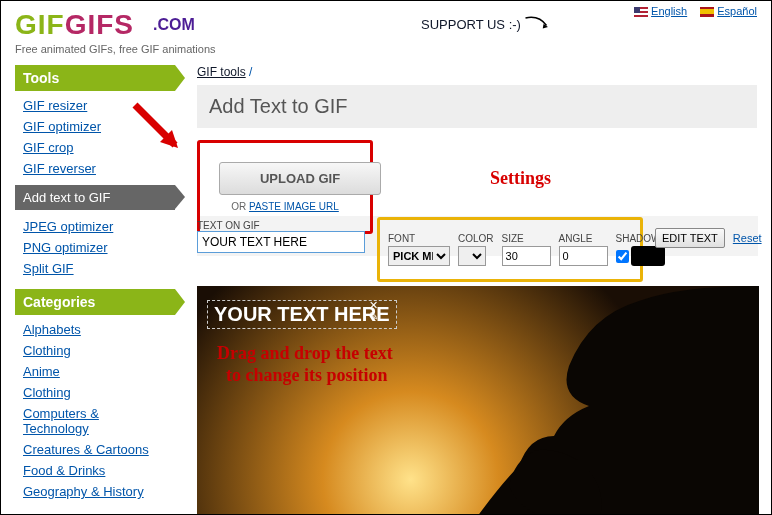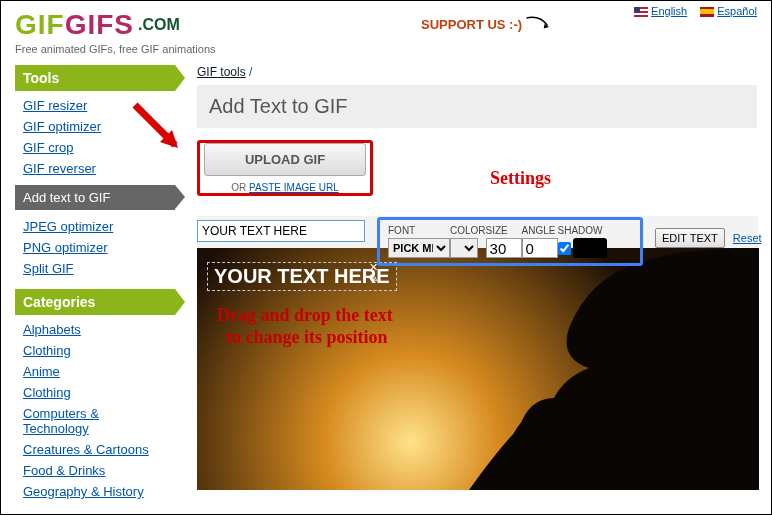--- a/index.html
+++ b/index.html
@@ -1,53 +1,53 @@
 <!DOCTYPE html>
 <html><head>
 <meta charset="utf-8">
 <style>
 *{box-sizing:border-box;margin:0;padding:0}
 body{font-family:Arial,Helvetica,sans-serif;font-size:13px;background:#fff;color:#333;width:772px;height:515px;overflow:hidden;border:1px solid #000}
 .header{padding:8px 14px 4px;position:relative}
 .logo-line{display:flex;align-items:center}
 .logo-gif{font-size:28px;font-weight:bold;color:#8bb518;letter-spacing:1px}
 .logo-gifs{font-size:28px;font-weight:bold;color:#b52865;letter-spacing:1px}
-.logo-com{font-size:16px;font-weight:bold;color:#14532d;margin-left:4px}
+.logo-com{font-size:16px;font-weight:bold;color:#4c1d95;margin-left:19px}
 .tagline{font-size:11px;color:#666;margin-top:2px}
-.support{position:absolute;top:12px;left:420px;color:#c2410c;font-weight:bold;font-size:13px;display:flex;align-items:center;gap:3px}
+.support{position:absolute;top:12px;left:420px;color:#0f172a;font-weight:normal;font-size:13px;display:flex;align-items:center;gap:3px}
 .support svg{width:30px;height:22px}
 .langs{position:absolute;top:4px;right:14px;font-size:11px}
 .langs a{color:#0055aa;text-decoration:underline;margin-left:10px}
 .langs .flag{display:inline-block;width:14px;height:10px;vertical-align:middle;margin-right:3px}
 .flag-en{background:linear-gradient(#b22234 0 20%,#fff 20% 40%,#b22234 40% 60%,#fff 60% 80%,#b22234 80% 100%);position:relative}
 .flag-en::before{content:"";position:absolute;left:0;top:0;width:6px;height:6px;background:#3c3b6e}
 .flag-es{background:linear-gradient(#aa151b 0 25%,#f1bf00 25% 75%,#aa151b 75% 100%)}
 .layout{display:flex;padding:0 14px}
 .sidebar{width:160px;flex-shrink:0}
 .side-header{background:#8bb518;color:#fff;font-weight:bold;padding:5px 8px;font-size:14px;position:relative;margin-top:6px}
 .side-header::after{content:"";position:absolute;right:-10px;top:0;border-left:10px solid #8bb518;border-top:13px solid transparent;border-bottom:13px solid transparent}
 .side-list{list-style:none;padding:4px 0}
 .side-list li{padding:3px 8px}
 .side-list a{color:#0055aa;text-decoration:underline;font-size:13px}
 .side-active{background:#666;color:#fff;padding:5px 8px;font-size:13px;position:relative;margin:2px 0}
 .side-active::after{content:"";position:absolute;right:-10px;top:0;border-left:10px solid #666;border-top:12px solid transparent;border-bottom:12px solid transparent}
 .main{flex:1;padding-left:22px;padding-top:6px;min-width:0}
 .breadcrumb{font-size:12px;color:#0055aa;margin-bottom:6px}
 .breadcrumb a{color:#0f172a;text-decoration:underline}
 .page-title{background:#eee;font-size:20px;color:#555;font-weight:normal;padding:10px 12px;margin-bottom:12px}
-.upload-box{border:3px solid #d80000;border-radius:3px;width:176px;padding:0;text-align:center;margin-bottom:10px;position:relative}
+.upload-box{border:3px solid #d80000;border-radius:3px;width:176px;padding:19px;text-align:center;margin-bottom:10px;position:relative}
 .upload-btn{display:block;width:162px;margin:0 auto;padding:8px 0;background:linear-gradient(#f7f7f7,#dcdcdc);border:1px solid #aaa;border-radius:3px;font-size:13px;color:#555;cursor:pointer;font-weight:bold}
 .paste-url{font-size:10px;color:#666;margin-top:6px}
 .paste-url a{color:#0055aa;text-decoration:underline}
-.settings-row{border:3px solid #3b82f6;border-radius:3px;padding:5px 8px;display:flex;align-items:flex-end;position:absolute;left:377px;top:217px;width:266px}
+.settings-row{border:3px solid #eab308;border-radius:3px;padding:13px 8px;display:flex;align-items:flex-end;gap:8px;position:absolute;left:377px;top:217px;width:266px}
 .settings-label{position:absolute;left:490px;top:168px;color:#d80000;font-size:18px;font-family:"Times New Roman",serif;font-weight:bold}
 .field-block{display:flex;flex-direction:column;gap:2px}
 .field-block label{font-size:10px;color:#444}
 .small-select{height:20px;font-size:11px;border:1px solid #999}
-.small-input{height:20px;width:36px;font-size:15px;border:1px solid #999;padding:0 3px}
+.small-input{height:20px;width:49px;font-size:11px;border:1px solid #999;padding:0 3px}
 .color-swatch{width:34px;height:20px;background:#000;border-radius:3px}
 .text-on-row{position:absolute;left:197px;top:220px;width:170px}
 .text-on-row label{font-size:10px;color:#444;display:block}
 .text-on-row input{width:168px;height:22px;border:1px solid #5b9dd9;font-size:12px;padding:0 4px}
 .edit-reset{position:absolute;left:655px;top:228px;display:flex;align-items:center;gap:8px}
 .edit-btn{padding:3px 6px;font-size:11px;background:linear-gradient(#fafafa,#e0e0e0);border:1px solid #888;border-radius:2px;cursor:pointer}
 .reset-link{color:#0055aa;font-size:11px;text-decoration:underline}
 .preview{margin-top:52px;width:562px;height:242px;background:radial-gradient(circle at 38% 80%,#ffe28a 0%,#d68a1f 22%,#1a0e05 68%);position:relative;overflow:hidden}
 .silh{position:absolute;right:0;top:0;width:380px;height:242px}
 .overlay-text{position:absolute;left:10px;top:14px;border:1px dashed #ccc;padding:2px 6px;color:#fff;font-weight:bold;font-size:20px;font-family:Impact,Arial,sans-serif;background:rgba(0,0,0,.1)}
@@ -140,20 +140,21 @@
 </div>
 
 <svg class="arrow" viewBox="0 0 60 60">
   <path d="M5 5 L45 45" stroke="#d80000" stroke-width="7"></path>
   <path d="M48 48 L30 42 L42 30 Z" fill="#d80000"></path>
 </svg>
 
 <div class="settings-bar-bg"></div>
 
 <div class="text-on-row">
+  <label>TEXT ON GIF</label>
   <input type="text" value="YOUR TEXT HERE" style="">
 </div>
 
 <div class="settings-label">Settings</div>
 
 <div class="settings-row">
   <div class="field-block">
     <label>FONT</label>
     <select class="small-select" style="width:62px;font-weight:bold"><option>PICK ME</option></select>
   </div>

